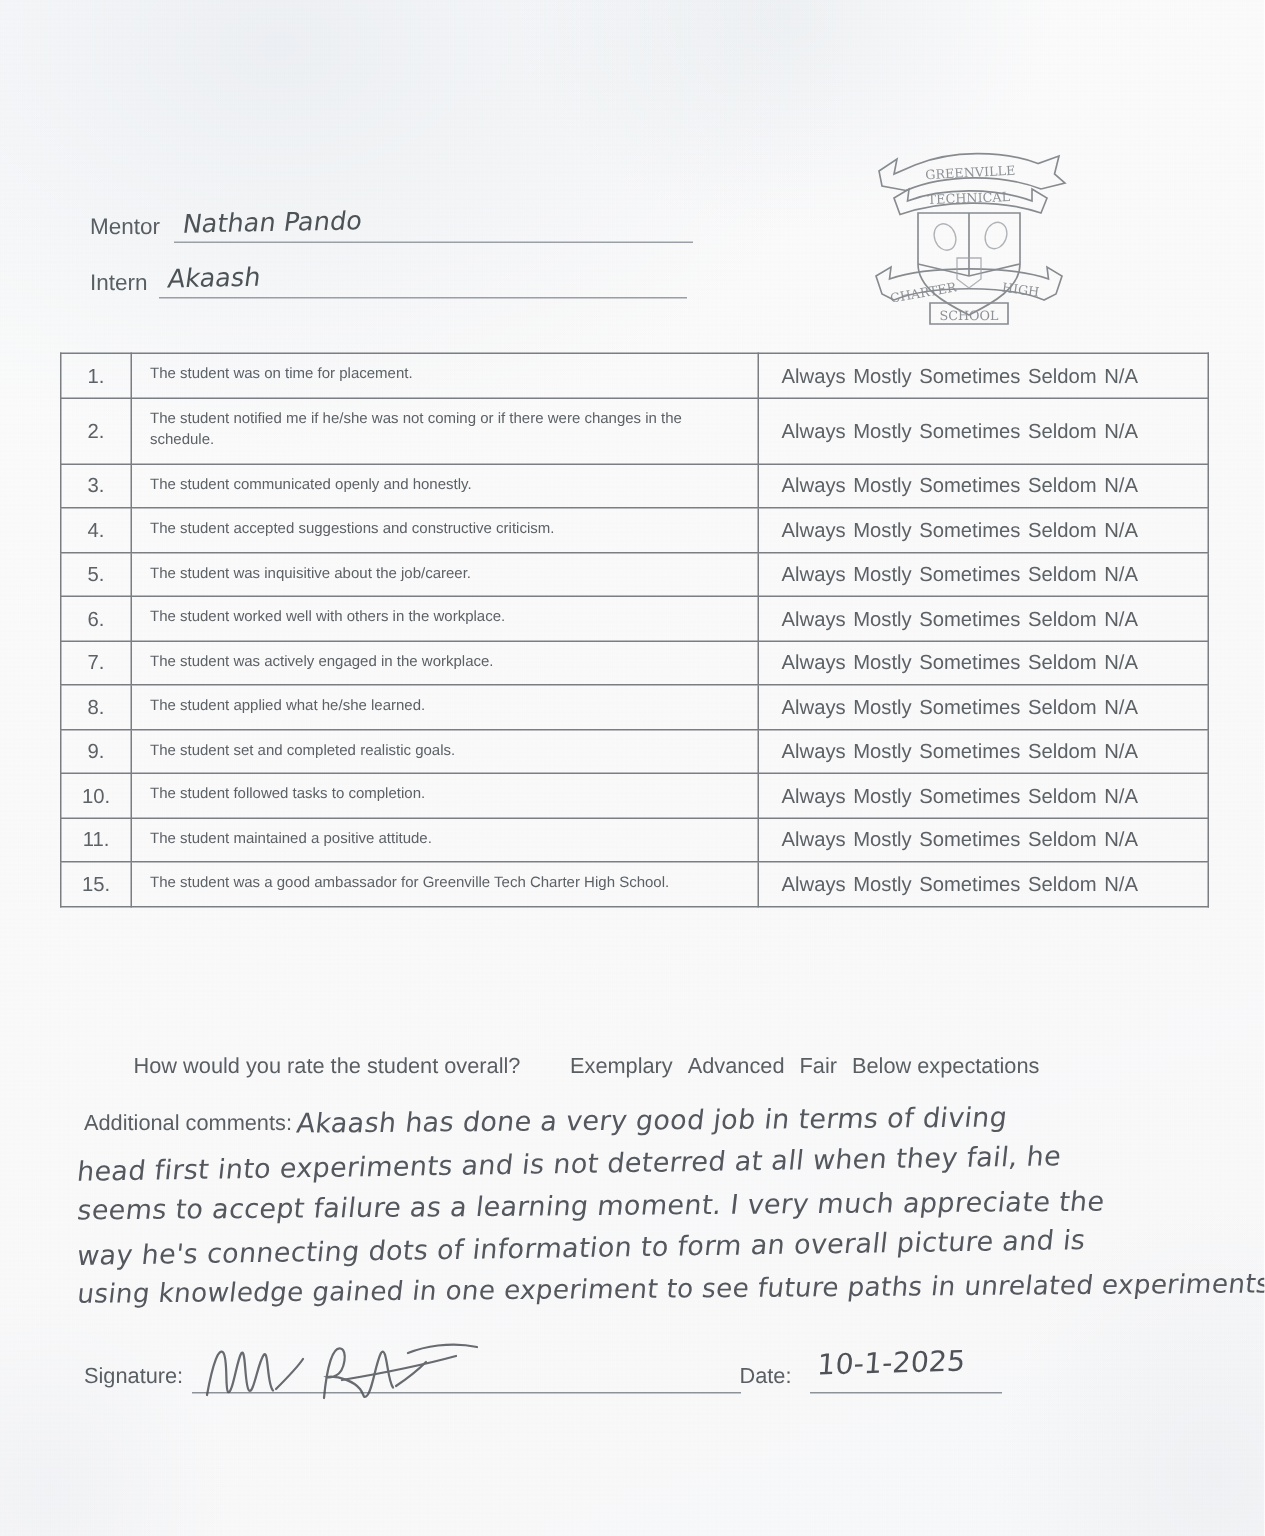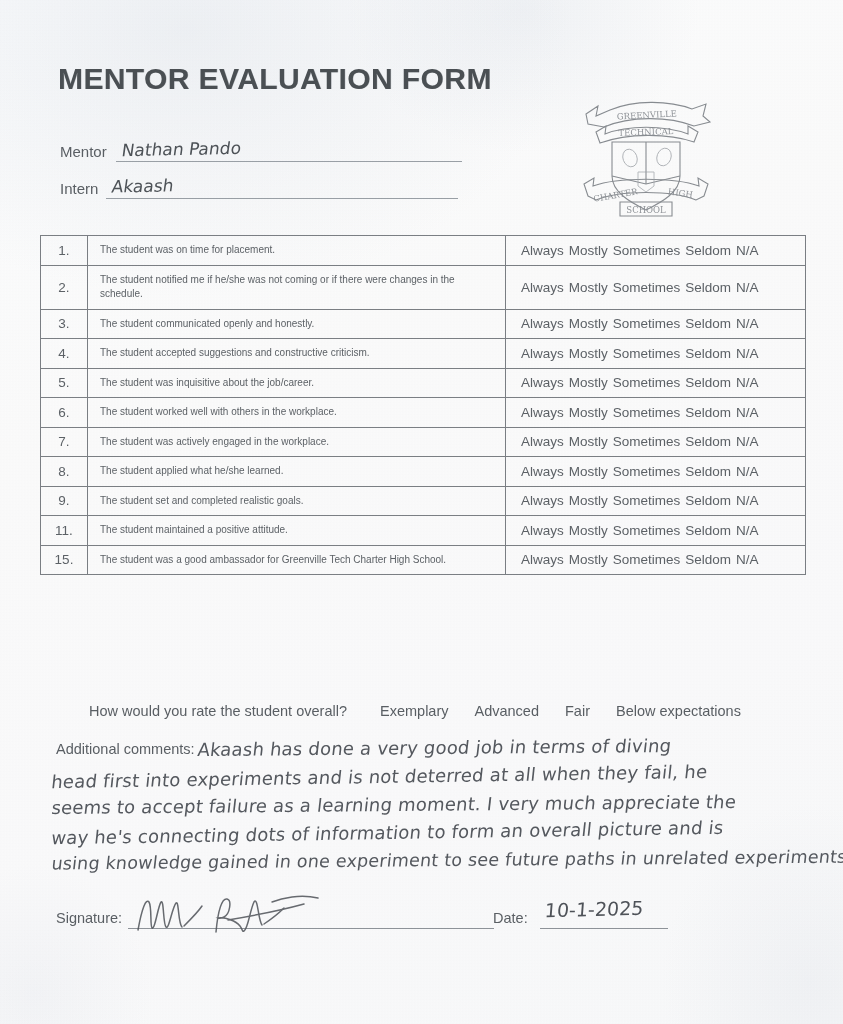--- a/index.html
+++ b/index.html
@@ -117,21 +117,21 @@
   .rate-line {
     position: absolute;
     left: 56px;
     top: 703px;
     font-size: 14.5px;
     color: #5a5f64;
     white-space: nowrap;
   }
   .rate-q { display: inline-block; width: 324px; text-align: center; }
   .rate-opt { position: relative; display: inline-block; }
-  .rate-opt + .rate-opt { margin-left: 26px; }
+  .rate-opt + .rate-opt { margin-left: 10px; }
 
   
   .comments-label {
     position: absolute;
     left: 56px;
     top: 741px;
     font-size: 14.5px;
     color: #5a5f64;
   }
   .cline {
@@ -188,21 +188,20 @@
     font-size: 19px;
     color: #4f5359;
     transform: skewX(-6deg) rotate(-1.5deg);
   }
 </style>
 </head>
 <body>
 
 <div class="page">
 
-  <div class="title">MENTOR EVALUATION FORM</div>
 
   <div class="crest">
     <svg viewBox="0 0 140 128" width="140" height="128" aria-hidden="true">
       <g fill="none" stroke="#70757b" stroke-width="1.1">
 
         <path d="M10,22 L22,14 L20,24 L34,18 C58,8 92,8 116,17 L130,12 L127,24 L134,30 L118,34 C92,24 54,24 28,35 L12,32 Z"></path>
 
         <path d="M20,40 L30,34 L29,42 C52,33 88,33 112,42 L112,34 L122,40 L118,50 C92,41 52,41 24,51 Z"></path>
 
         <path d="M36,50 L104,50 L104,84 C104,100 86,110 70,118 C54,110 36,100 36,84 Z"></path>
@@ -281,20 +280,25 @@
           <td class="c-num">8.</td>
           <td class="c-stmt">The student applied what he/she learned.</td>
           <td class="c-scale"><span class="opt">Always</span><span class="opt">Mostly</span><span class="opt">Sometimes</span><span class="opt">Seldom</span><span class="opt">N/A</span></td>
         </tr>
         <tr>
           <td class="c-num">9.</td>
           <td class="c-stmt">The student set and completed realistic goals.</td>
           <td class="c-scale"><span class="opt">Always</span><span class="opt">Mostly</span><span class="opt">Sometimes</span><span class="opt">Seldom</span><span class="opt">N/A</span></td>
         </tr>
         <tr>
+          <td class="c-num">10.</td>
+          <td class="c-stmt">The student followed tasks to completion.</td>
+          <td class="c-scale"><span class="opt">Always</span><span class="opt">Mostly</span><span class="opt">Sometimes</span><span class="opt">Seldom</span><span class="opt">N/A</span></td>
+        </tr>
+        <tr>
           <td class="c-num">11.</td>
           <td class="c-stmt">The student maintained a positive attitude.</td>
           <td class="c-scale"><span class="opt">Always</span><span class="opt">Mostly</span><span class="opt">Sometimes</span><span class="opt">Seldom</span><span class="opt">N/A</span></td>
         </tr>
         <tr>
           <td class="c-num">15.</td>
           <td class="c-stmt">The student was a good ambassador for Greenville Tech Charter High  School.</td>
           <td class="c-scale"><span class="opt">Always</span><span class="opt">Mostly</span><span class="opt">Sometimes</span><span class="opt">Seldom</span><span class="opt">N/A</span></td>
         </tr>
       </tbody>

